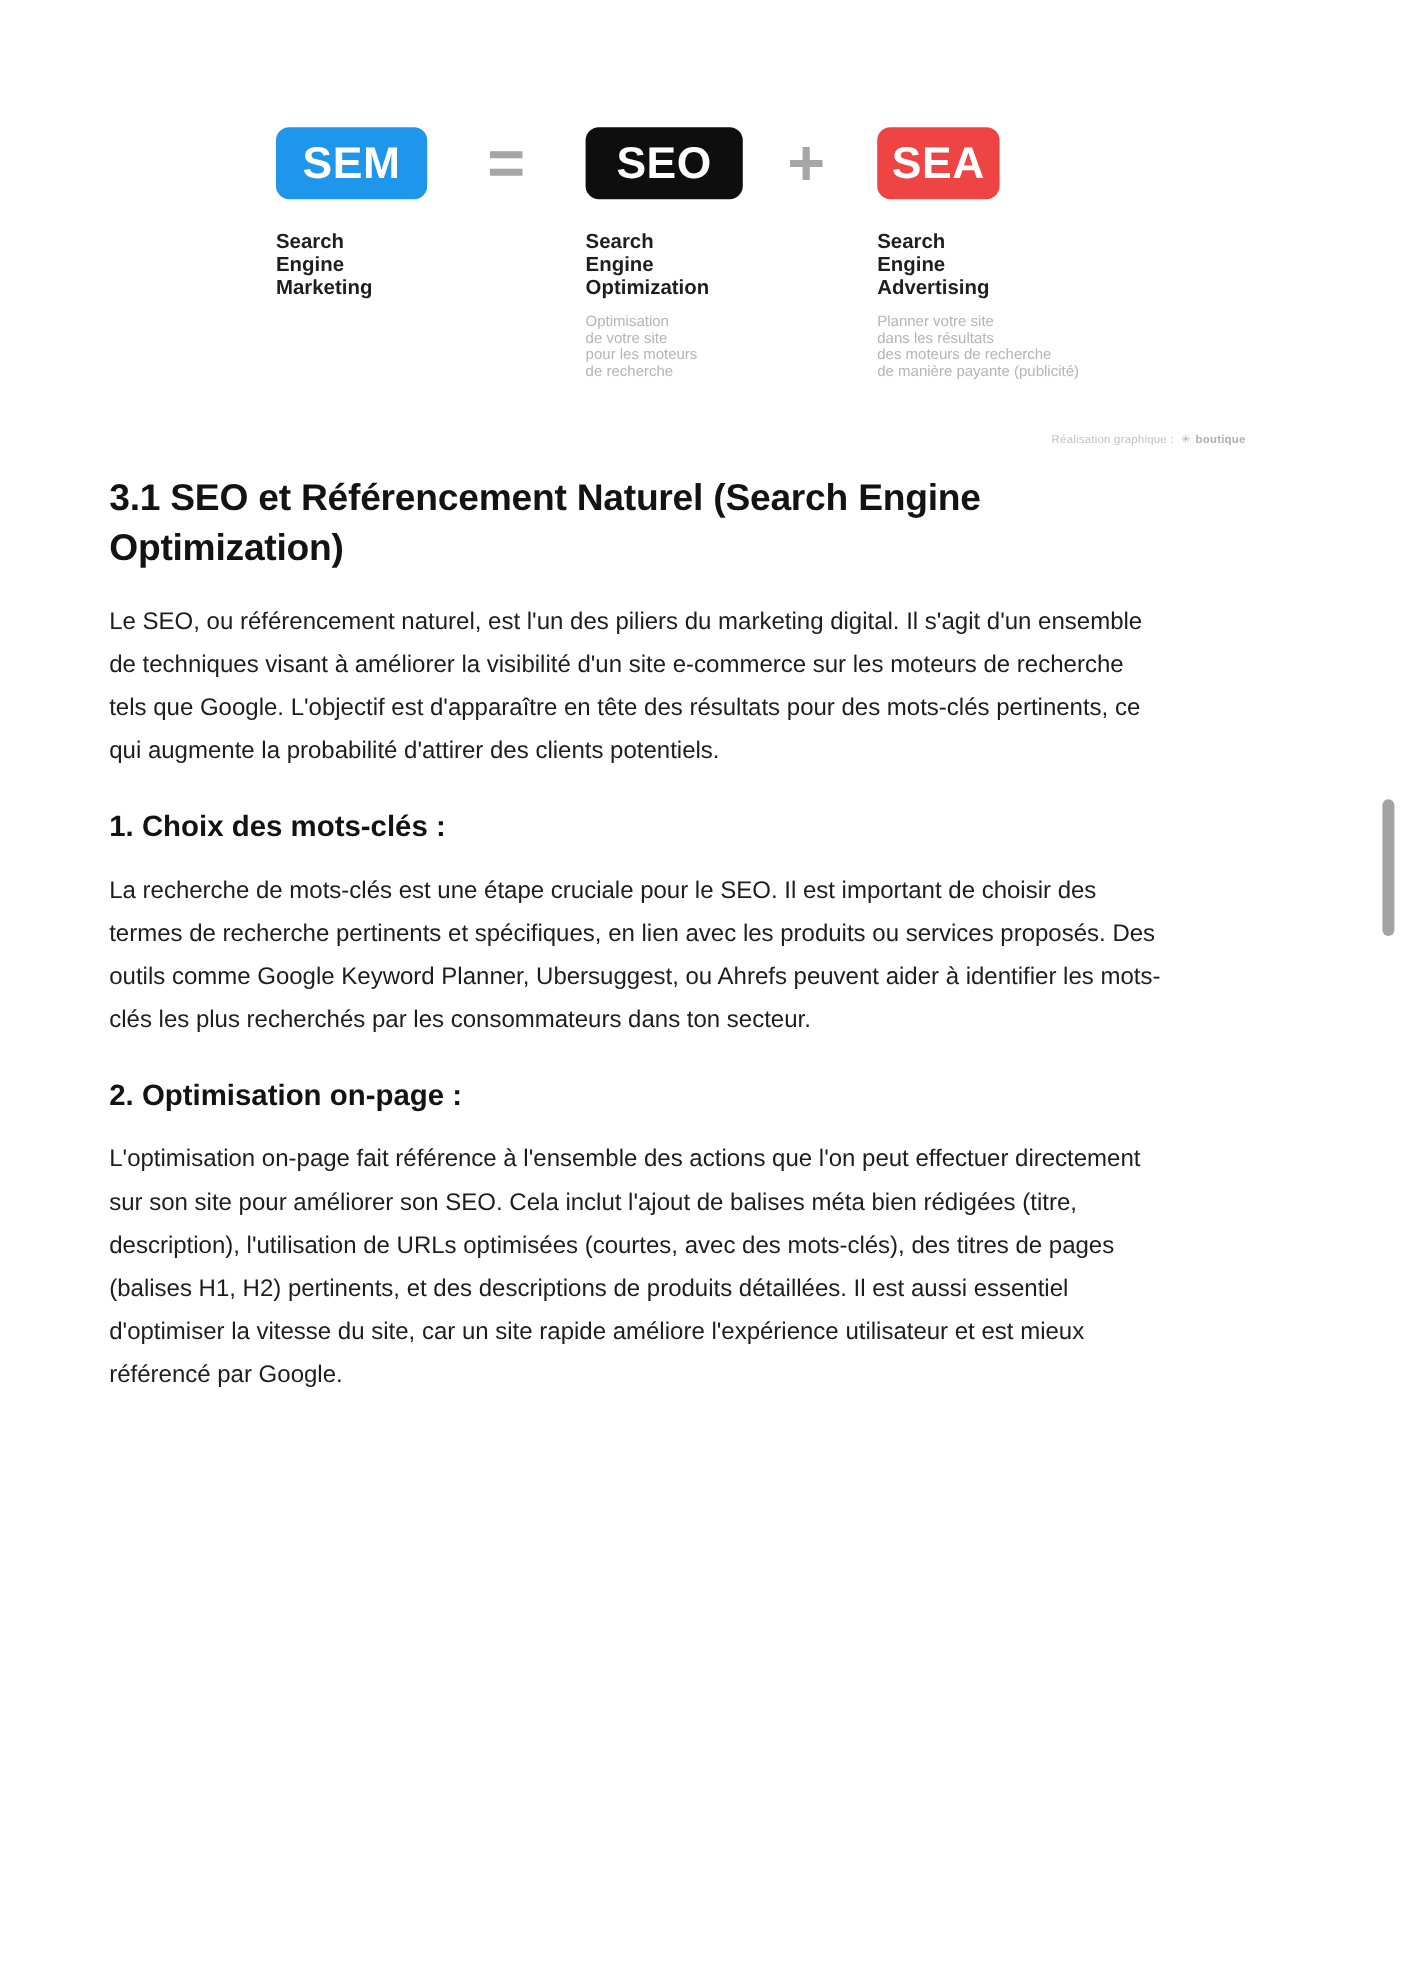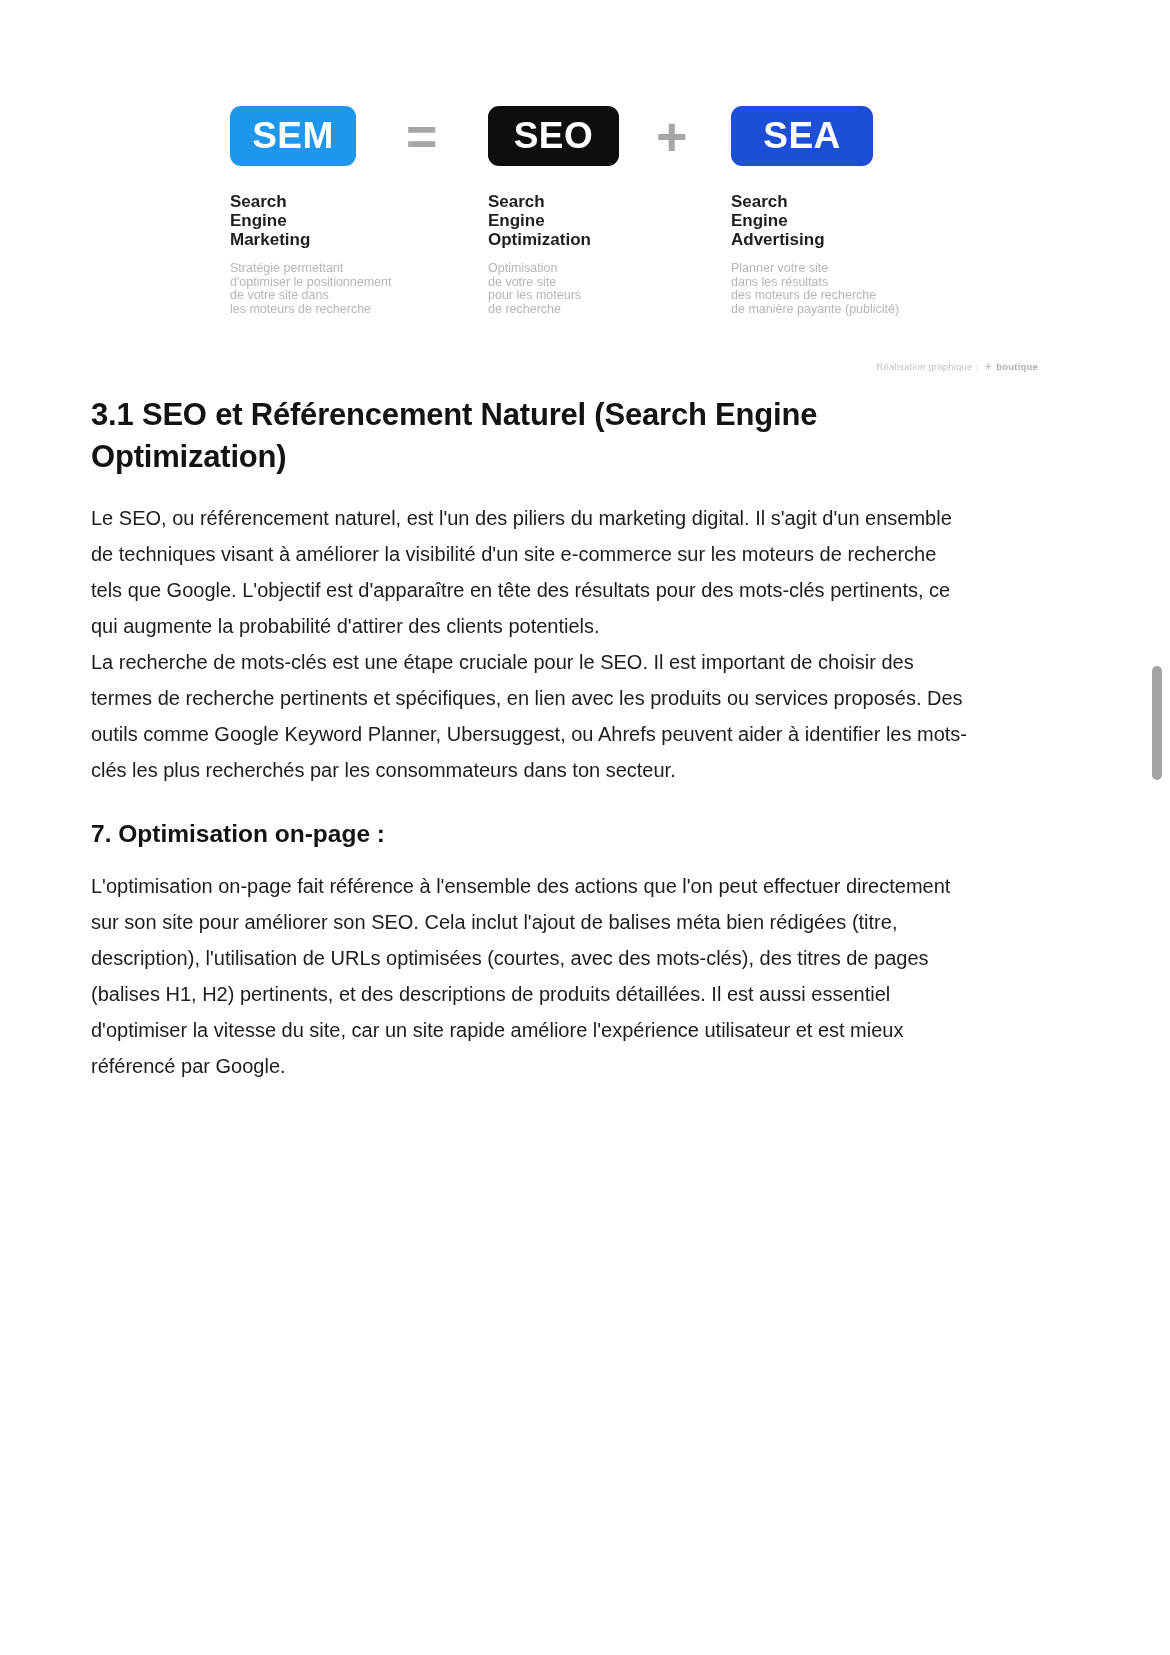--- a/index.html
+++ b/index.html
@@ -31,21 +31,21 @@
     justify-content: center;
     height: 60px;
     border-radius: 11px;
     color: #ffffff;
     font-weight: 700;
     font-size: 37px;
     letter-spacing: 0.5px;
   }
   .badge-sem { width: 126px; background: #1e96eb; text-align: right; }
   .badge-seo { width: 131px; background: #0e0e0e; }
-  .badge-sea { width: 142px; background: #1d4ed8; }
+  .badge-sea { width: 102px; background: #ef4444; }
   .dlabel {
     margin-top: 26px;
     font-size: 17px;
     font-weight: 700;
     line-height: 19px;
     color: #1e1e1e;
     white-space: pre-line;
   }
   .ddesc {
     margin-top: 13px;
@@ -156,24 +156,20 @@
 
 <div class="page">
 
   <div class="diagram">
 
     <div class="dcol dcol-sem">
       <div class="badge badge-sem">SEM</div>
       <div class="dlabel">Search
 Engine
 Marketing</div>
-      <div class="ddesc">Stratégie permettant
-d'optimiser le positionnement
-de votre site dans
-les moteurs de recherche</div>
     </div>
 
     <div class="op op-eq">=</div>
 
     <div class="dcol dcol-seo">
       <div class="badge badge-seo">SEO</div>
       <div class="dlabel">Search
 Engine
 Optimization</div>
       <div class="ddesc">Optimisation
@@ -198,23 +194,24 @@
     <div class="credit">
       <span>Réalisation graphique :</span><span class="logo">✳</span><span class="brand">boutique</span>
     </div>
   </div>
 
   <div class="content">
     <h1>3.1 SEO et Référencement Naturel (Search Engine Optimization)</h1>
 
     <p>Le SEO, ou référencement naturel, est l'un des piliers du marketing digital. Il s'agit d'un ensemble de techniques visant à améliorer la visibilité d'un site e-commerce sur les moteurs de recherche tels que Google. L'objectif est d'apparaître en tête des résultats pour des mots-clés pertinents, ce qui augmente la probabilité d'attirer des clients potentiels.</p>
 
+    <h2>1. Choix des mots-clés :</h2>
     <p>La recherche de mots-clés est une étape cruciale pour le SEO. Il est important de choisir des termes de recherche pertinents et spécifiques, en lien avec les produits ou services proposés. Des outils comme Google Keyword Planner, Ubersuggest, ou Ahrefs peuvent aider à identifier les mots-clés les plus recherchés par les consommateurs dans ton secteur.</p>
 
 
-    <h2>7. Optimisation on-page :</h2>
+    <h2>2. Optimisation on-page :</h2>
     <p>L'optimisation on-page fait référence à l'ensemble des actions que l'on peut effectuer directement sur son site pour améliorer son SEO. Cela inclut l'ajout de balises méta bien rédigées (titre, description), l'utilisation de URLs optimisées (courtes, avec des mots-clés), des titres de pages (balises H1, H2) pertinents, et des descriptions de produits détaillées. Il est aussi essentiel d'optimiser la vitesse du site, car un site rapide améliore l'expérience utilisateur et est mieux référencé par Google.</p>
   </div>
 
 
   <div class="scroll-thumb"></div>
 
 </div>
 
 </body></html>

